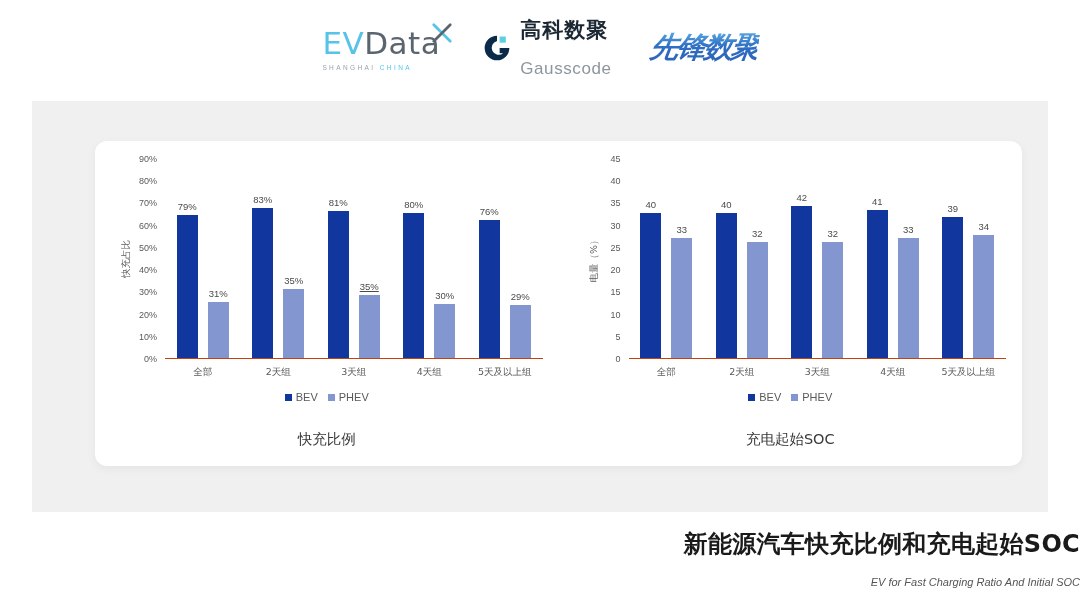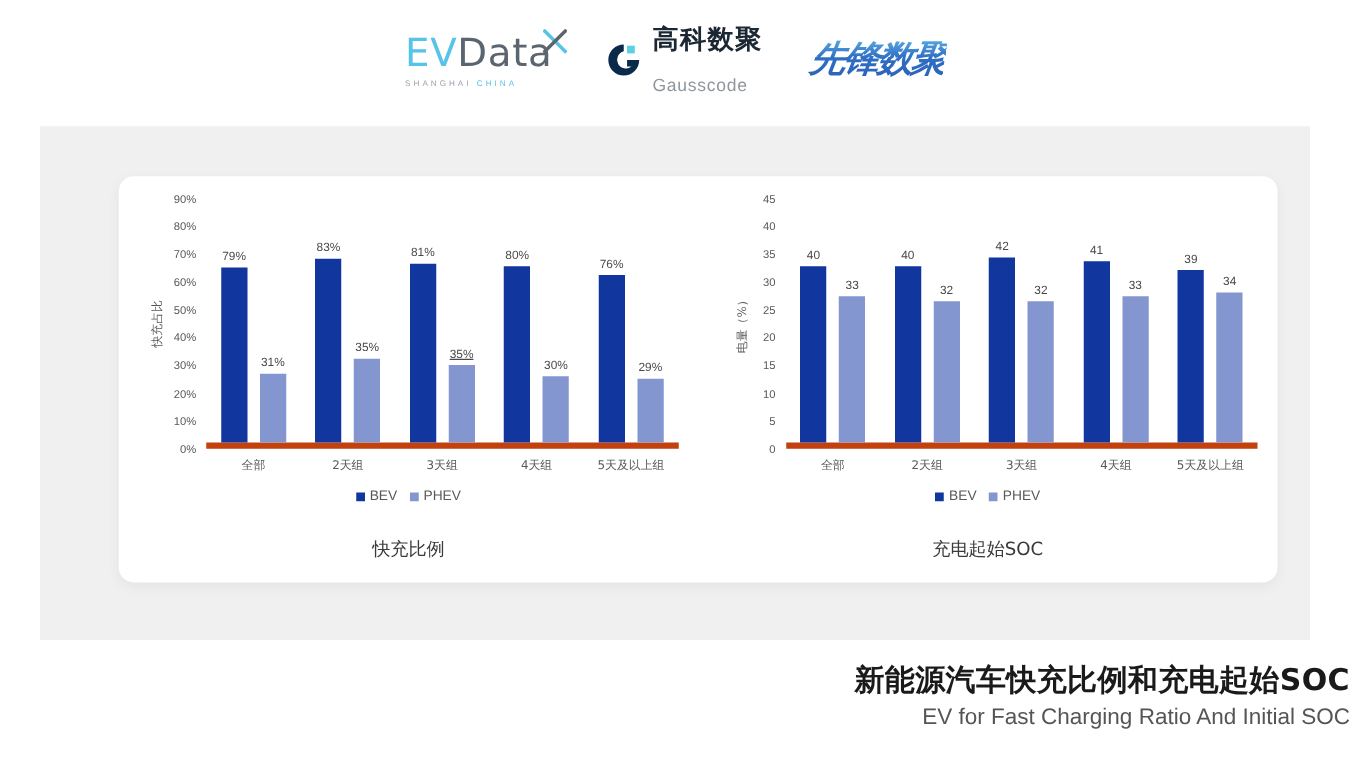--- a/index.html
+++ b/index.html
@@ -78,21 +78,21 @@
     line-height: 1;
   }
   .logo-gauss .cn {
     font-size: 21px;
     font-weight: bold;
     color: #1b2733;
     letter-spacing: 1px;
     font-family: "DejaVu Sans", sans-serif;
   }
   .logo-gauss .en {
-    font-size: 14px;
+    font-size: 17px;
     color: #8d969e;
     letter-spacing: 0.6px;
     margin-top: 19px;
     font-family: "Liberation Sans", sans-serif;
   }
 
   
   .logo-xf {
     font-size: 29px;
     font-weight: bold;
@@ -170,21 +170,21 @@
     transform: translateY(-50%);
     white-space: nowrap;
     font-family: "Liberation Sans", sans-serif;
   }
   .plot {
     position: absolute;
     left: 60px;
     right: 6px;
     top: 0;
     bottom: 0;
-    border-bottom: 5px solid #c2410c;
+    border-bottom: 1px solid #c2410c;
     margin-top: 36px;
   }
   .groups {
     position: absolute;
     left: 0; right: 0; bottom: 0; top: 0;
     display: flex;
     align-items: flex-end;
   }
   .group {
     flex: 1;
@@ -271,24 +271,25 @@
     text-align: right;
   }
   .footer .main-title {
     font-size: 24px;
     font-weight: bold;
     color: #1a1a1a;
     letter-spacing: 0.3px;
     font-family: "DejaVu Sans", sans-serif;
   }
   .footer .sub-title {
-    margin-top: 3px;
-    font-size: 18px;
+    margin-top: 16px;
+    font-size: 11px;
     color: #555555;
     font-family: "Liberation Sans", sans-serif;
+    font-style: italic;
   }
 </style>
 </head>
 <body>
 
 <div class="logo-bar">
 
   <div class="logo-evdata">
     <div class="word">
       <span class="ev">EV</span>

